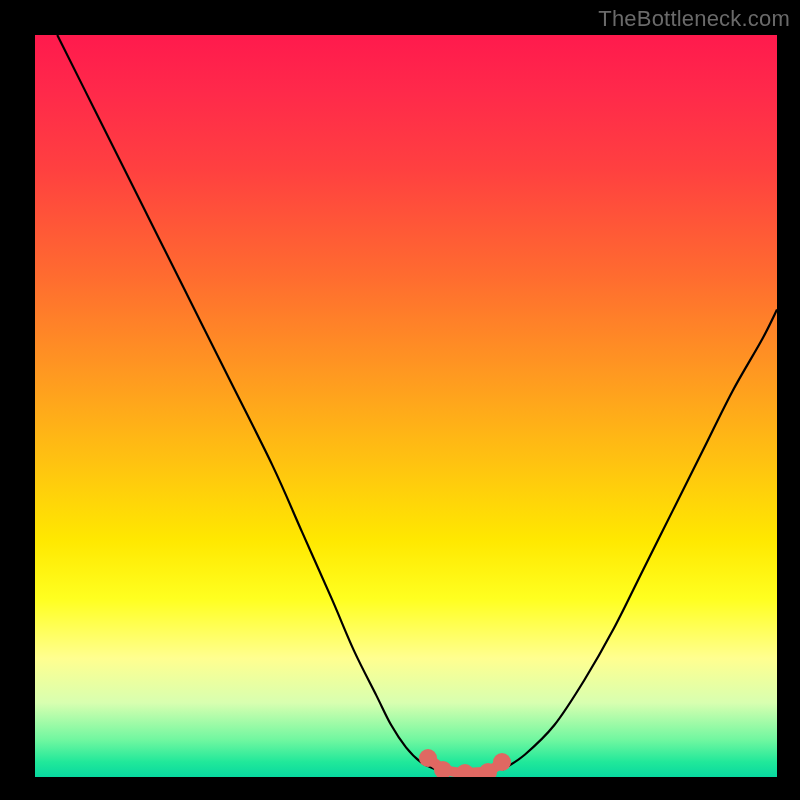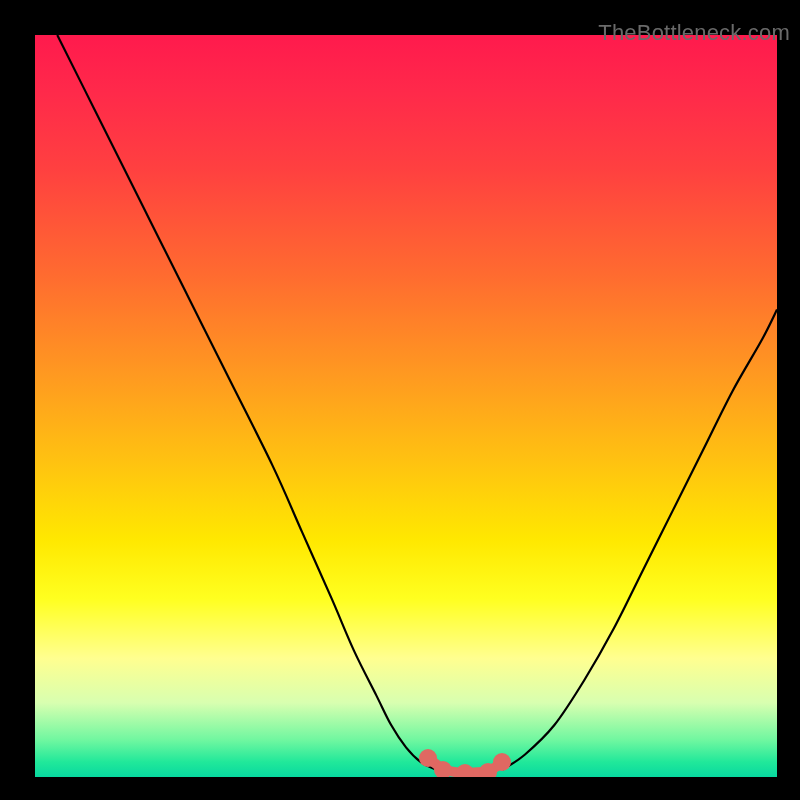--- a/index.html
+++ b/index.html
@@ -6,21 +6,21 @@
   body {
     width: 800px;
     height: 800px;
     background: #000;
     position: relative;
     font-family: Arial, sans-serif;
     overflow: hidden;
   }
   .attribution {
     position: absolute;
-    top: 20px;
+    top: 6px;
     right: 10px;
     color: #6a6a6a;
     font-size: 22px;
     font-weight: 500;
     letter-spacing: 0.2px;
     z-index: 10;
   }
   .plot-area {
     position: absolute;
     left: 35px;

